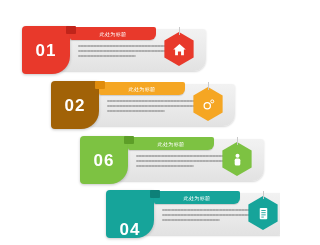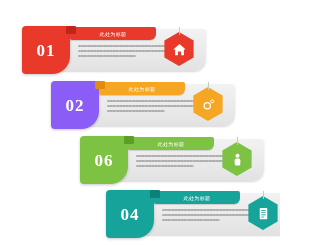--- a/index.html
+++ b/index.html
@@ -53,21 +53,21 @@
     align-items: center;
     justify-content: center;
     z-index: 3;
   }
   .numblock .num {
     color: #ffffff;
     font-size: 17px;
     font-weight: bold;
     letter-spacing: 1px;
     line-height: 1;
-    font-family: Liberation Serif, serif;
+    font-family: Liberation Sans, sans-serif;
   }
 
   
   .ribbon {
     position: absolute;
     left: 48px;
     top: 1px;
     width: 86px;
     height: 13px;
     border-radius: 2px 2px 6px 2px;
@@ -182,21 +182,21 @@
         <svg width="15" height="15" viewBox="0 0 24 24">
           <path d="M12 3 L22 12 L19 12 L19 21 L14.5 21 L14.5 15 L9.5 15 L9.5 21 L5 21 L5 12 L2 12 Z" fill="#ffffff"></path>
         </svg>
       </div>
     </div>
   </div>
 
   <div class="step" id="step-2">
     <div class="panel"></div>
 
-    <div class="numblock" style="background: #8b5cf6;">
+    <div class="numblock" style="background: #a16207;">
       <span class="num">02</span>
     </div>
 
     <div class="ribbon-tab" style="background: rgb(224, 140, 12);"></div>
     <div class="ribbon" style="background: rgb(245, 166, 35);">
       <span class="title">此处为标题</span>
     </div>
 
     <div class="lines">
       <div class="ln w1"></div>
@@ -240,21 +240,21 @@
           <circle cx="12" cy="6" r="3.2" fill="#ffffff"></circle>
           <rect x="7.5" y="10.5" width="9" height="11" rx="2.5" fill="#ffffff"></rect>
         </svg>
       </div>
     </div>
   </div>
 
   <div class="step" id="step-4">
     <div class="panel"></div>
 
-    <div class="numblock" style="background: rgb(22, 164, 154);">
+    <div class="numblock" style="background: rgb(22, 164, 154); align-items: flex-end;">
       <span class="num">04</span>
     </div>
 
     <div class="ribbon-tab" style="background: rgb(13, 128, 120);"></div>
     <div class="ribbon" style="background: rgb(22, 164, 154);">
       <span class="title">此处为标题</span>
     </div>
 
     <div class="lines">
       <div class="ln w1"></div>

